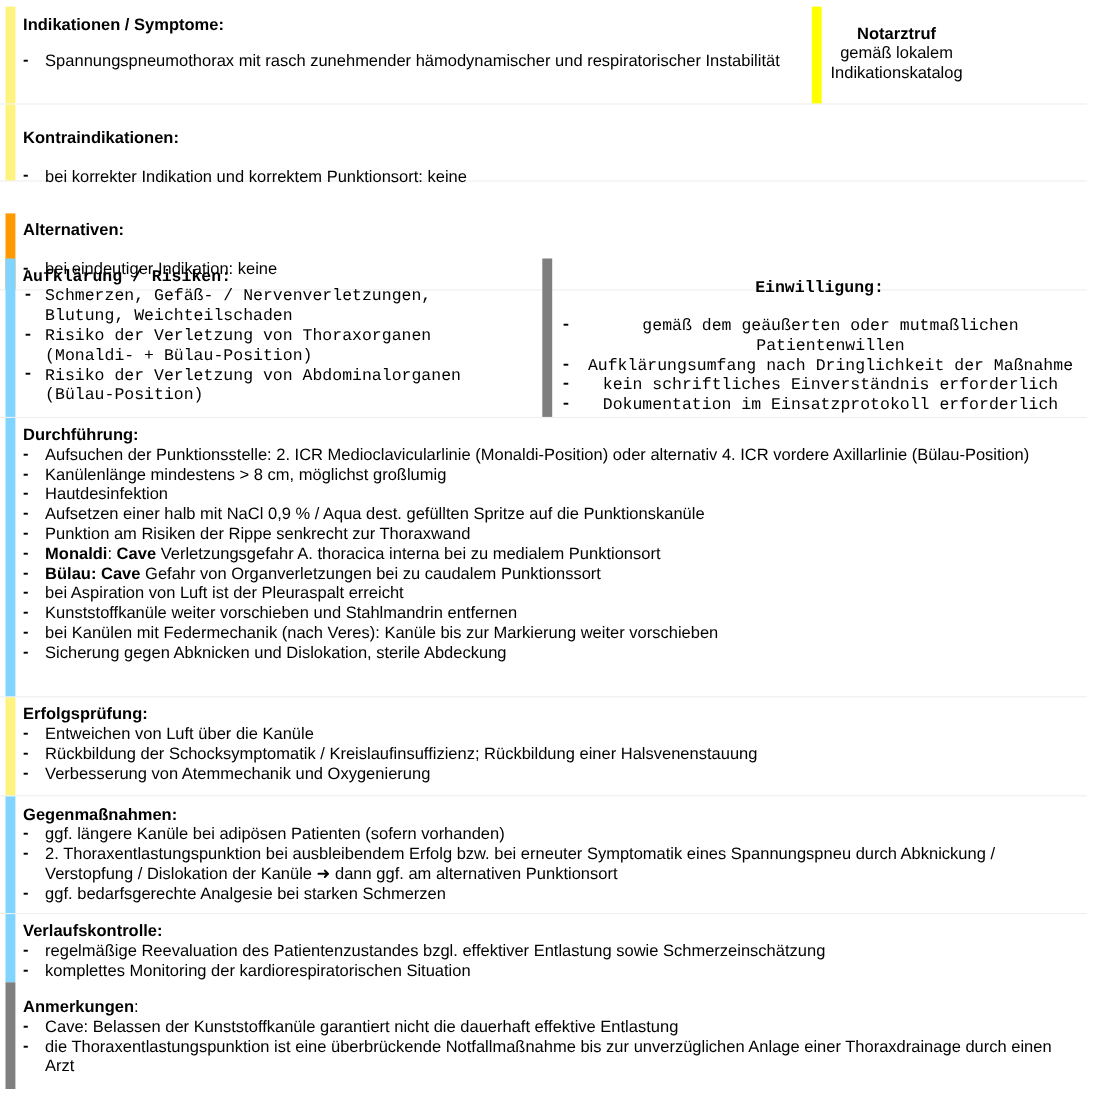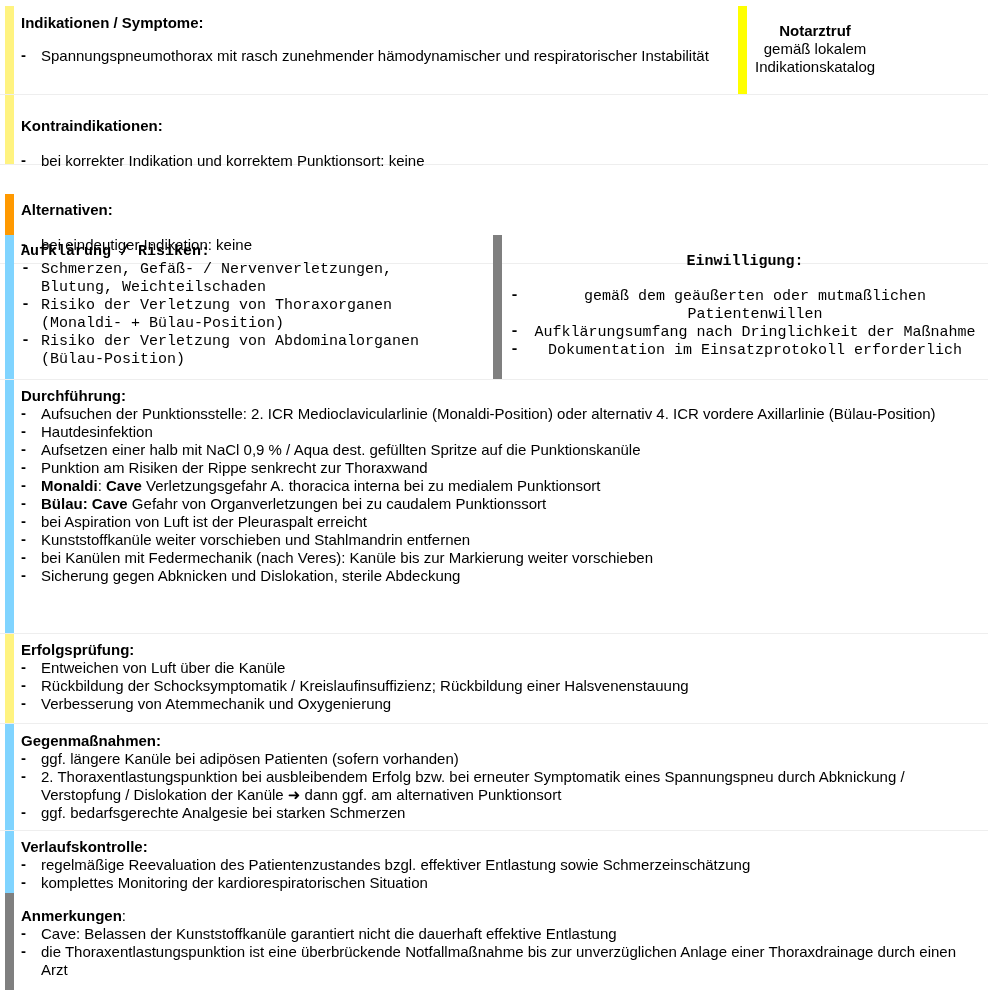--- a/index.html
+++ b/index.html
@@ -94,32 +94,34 @@
         <li>Risiko der Verletzung von Abdominalorganen (Bülau-Position)</li>
       </ul>
     </div>
     <div class="einw">
       <div class="gbar"></div>
       <div class="content" style="top:18px;">
         <div class="title">Einwilligung:</div>
         <ul class="list" style="margin-top:17px;">
           <li>gemäß dem geäußerten oder mutmaßlichen Patientenwillen</li>
           <li>Aufklärungsumfang nach Dringlichkeit der Maßnahme</li>
+          <li>kein schriftliches Einverständnis erforderlich</li>
           <li>Dokumentation im Einsatzprotokoll erforderlich</li>
         </ul>
       </div>
     </div>
   </div>
 
   <div class="section" id="s-durch">
     <div class="bar" style="background:#80d4ff;"></div>
     <div class="content" style="top:7px;">
       <div class="title">Durchführung:</div>
       <ul class="list">
         <li>Aufsuchen der Punktionsstelle: 2. ICR Medioclavicularlinie (Monaldi-Position) oder alternativ 4. ICR vordere Axillarlinie (Bülau-Position)</li>
+        <li>Kanülenlänge mindestens &gt; 8 cm, möglichst großlumig</li>
         <li>Hautdesinfektion</li>
         <li>Aufsetzen einer halb mit NaCl 0,9 % / Aqua dest. gefüllten Spritze auf die Punktionskanüle</li>
         <li>Punktion am Risiken der Rippe senkrecht zur Thoraxwand</li>
         <li><b>Monaldi</b><span>: </span><b>Cave</b><span> Verletzungsgefahr A. thoracica interna bei zu medialem Punktionsort</span></li>
         <li><b>Bülau: Cave</b><span> Gefahr von Organverletzungen bei zu caudalem Punktionssort</span></li>
         <li>bei Aspiration von Luft ist der Pleuraspalt erreicht</li>
         <li>Kunststoffkanüle weiter vorschieben und Stahlmandrin entfernen</li>
         <li>bei Kanülen mit Federmechanik (nach Veres): Kanüle bis zur Markierung weiter vorschieben</li>
         <li>Sicherung gegen Abknicken und Dislokation, sterile Abdeckung</li>
       </ul>

